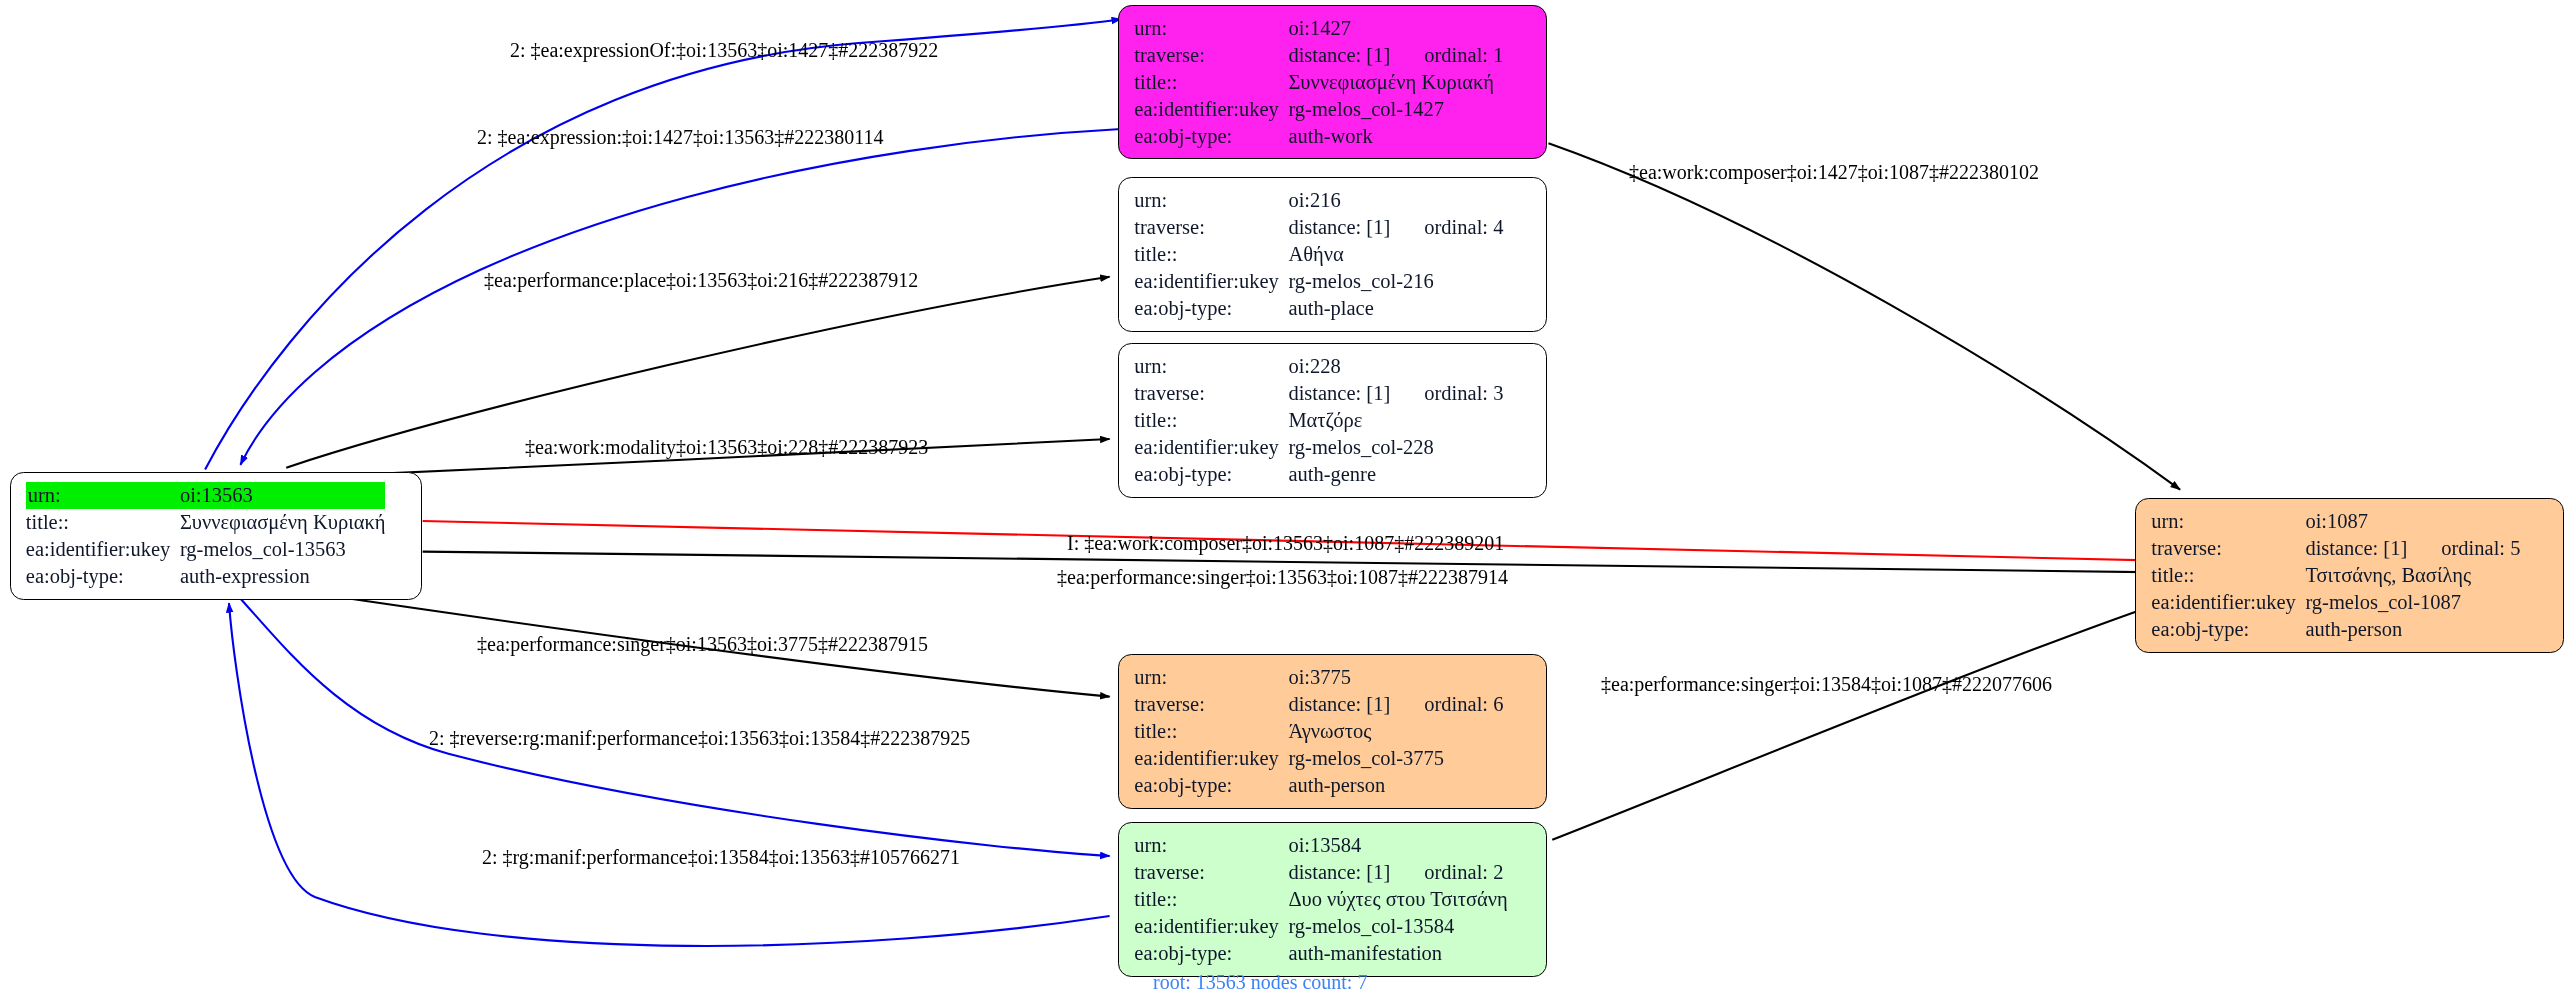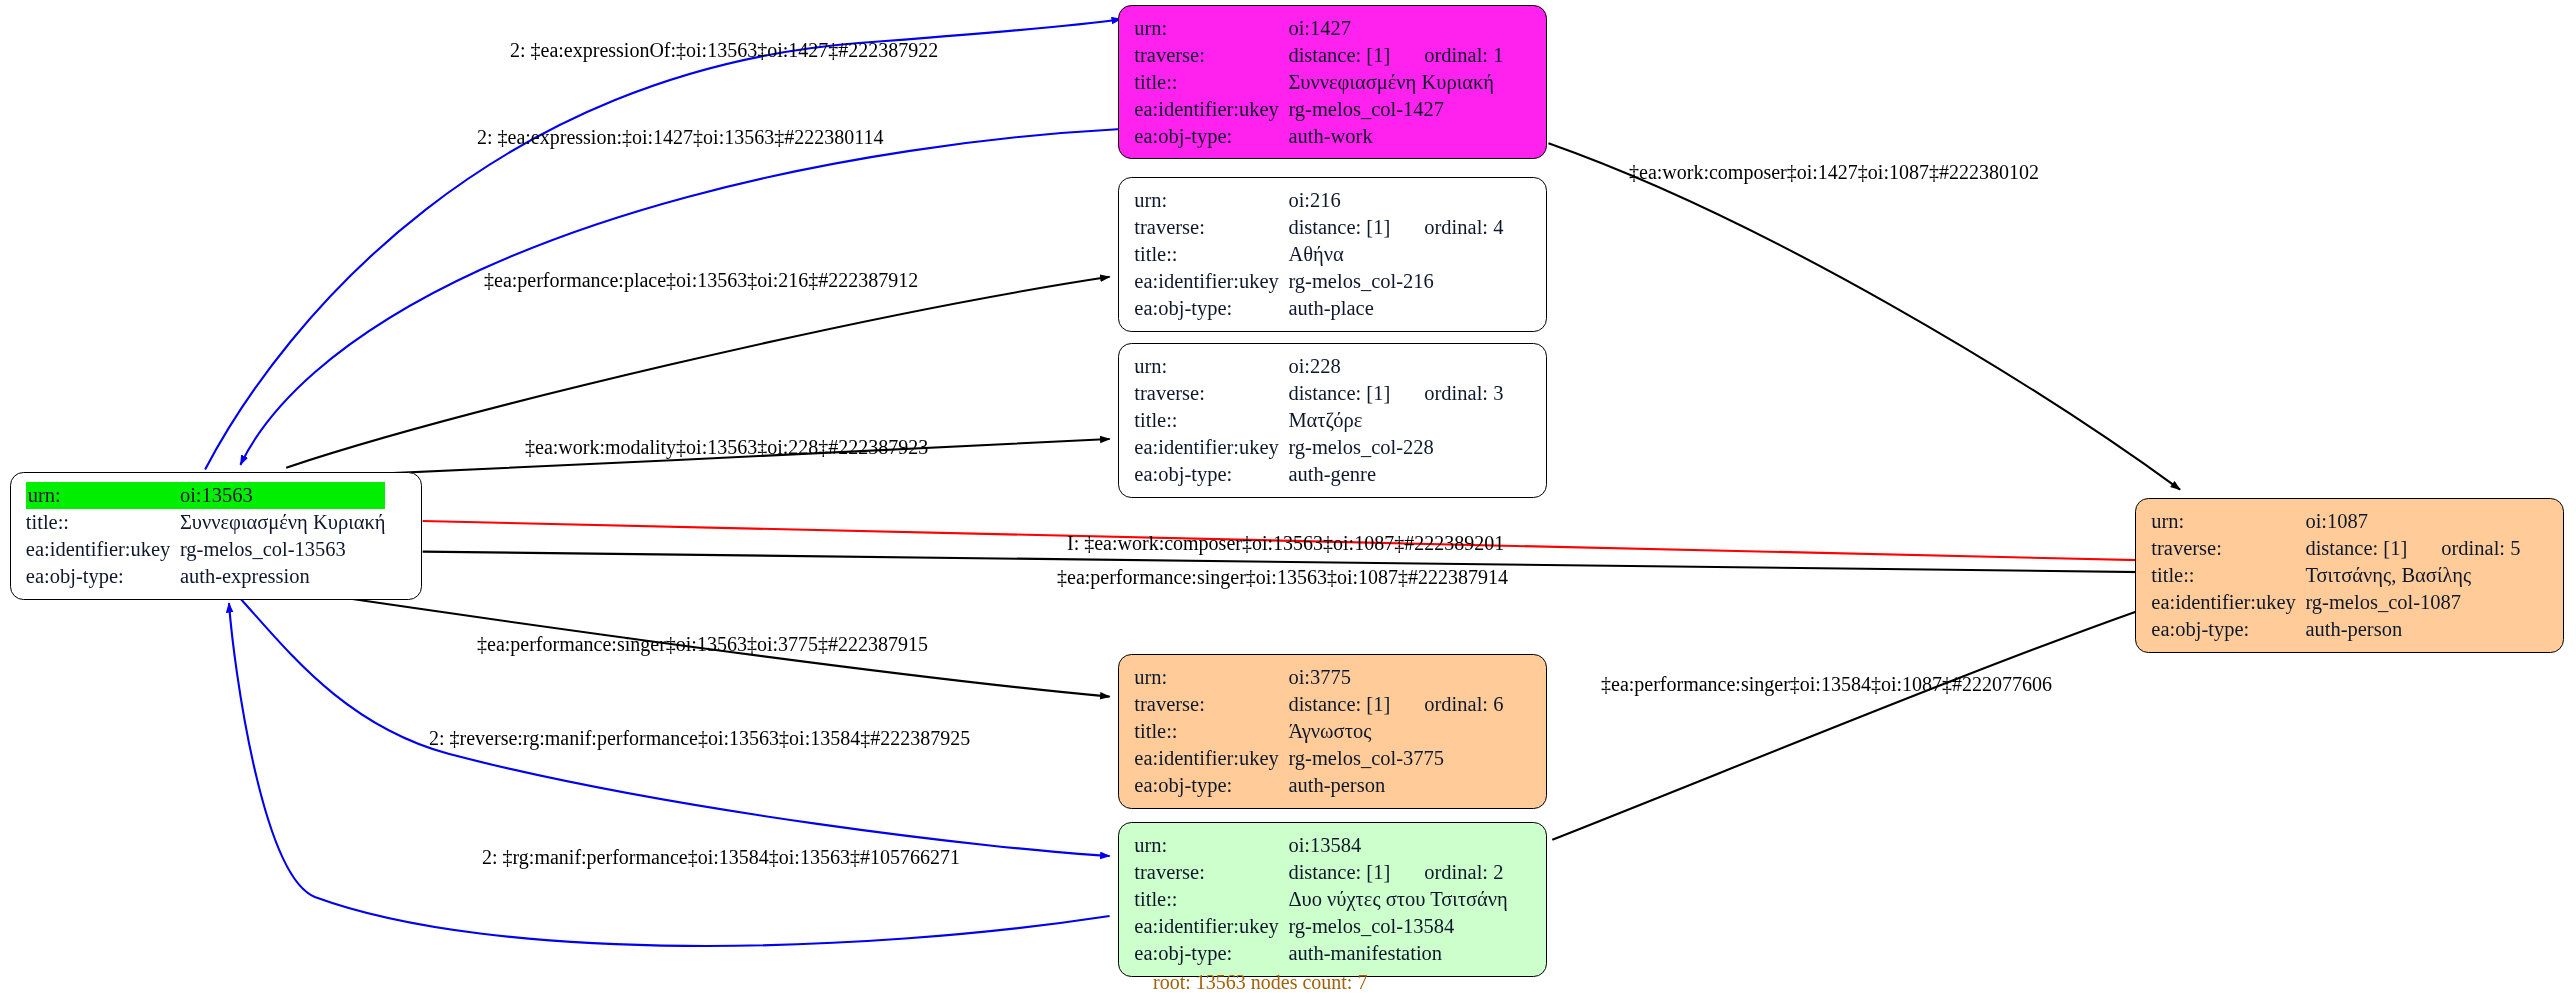--- a/index.html
+++ b/index.html
@@ -60,21 +60,21 @@
   .edge-label {
     position: absolute;
     font-size: 20px;
     color: #000000;
     white-space: nowrap;
     line-height: 1;
   }
   .caption {
     position: absolute;
     font-size: 20px;
-    color: #a16207;
+    color: #3b82f6;
     white-space: nowrap;
   }
 </style>
 </head>
 <body>
 
 <div id="graph-root">
 
   <svg class="edge-layer" viewBox="0 0 2700 1051">
     <defs>

